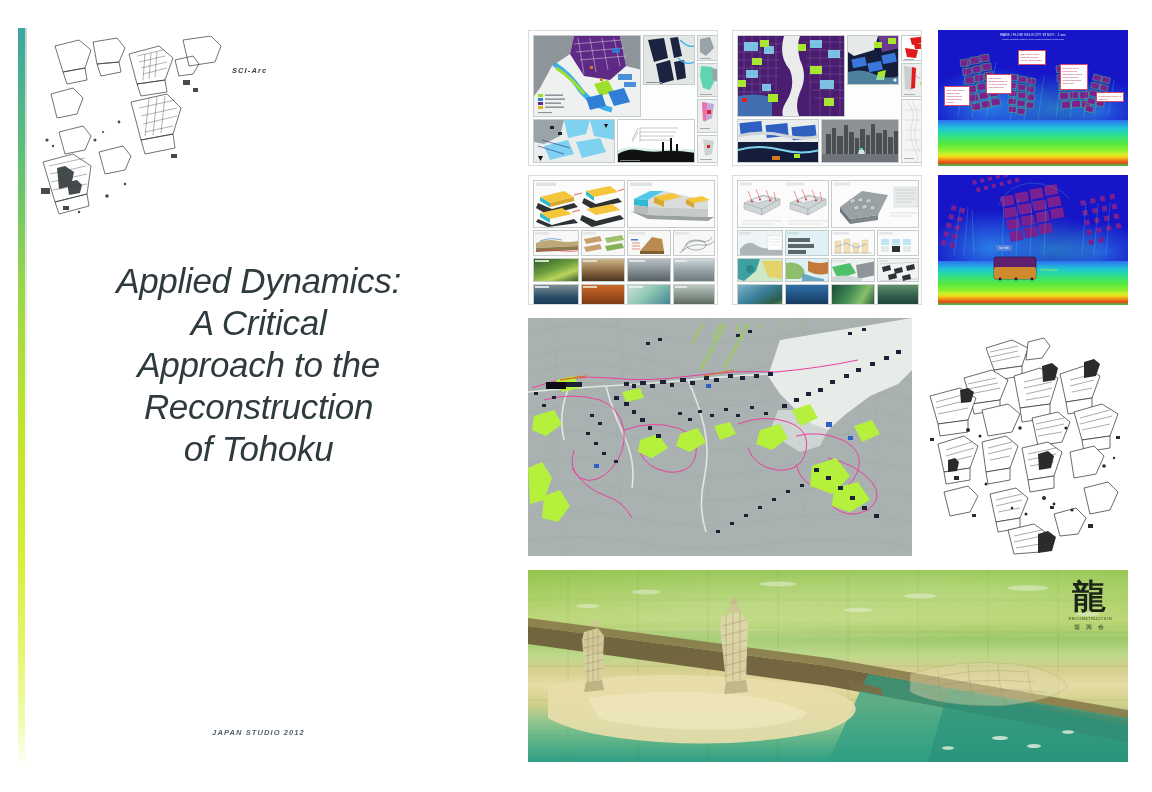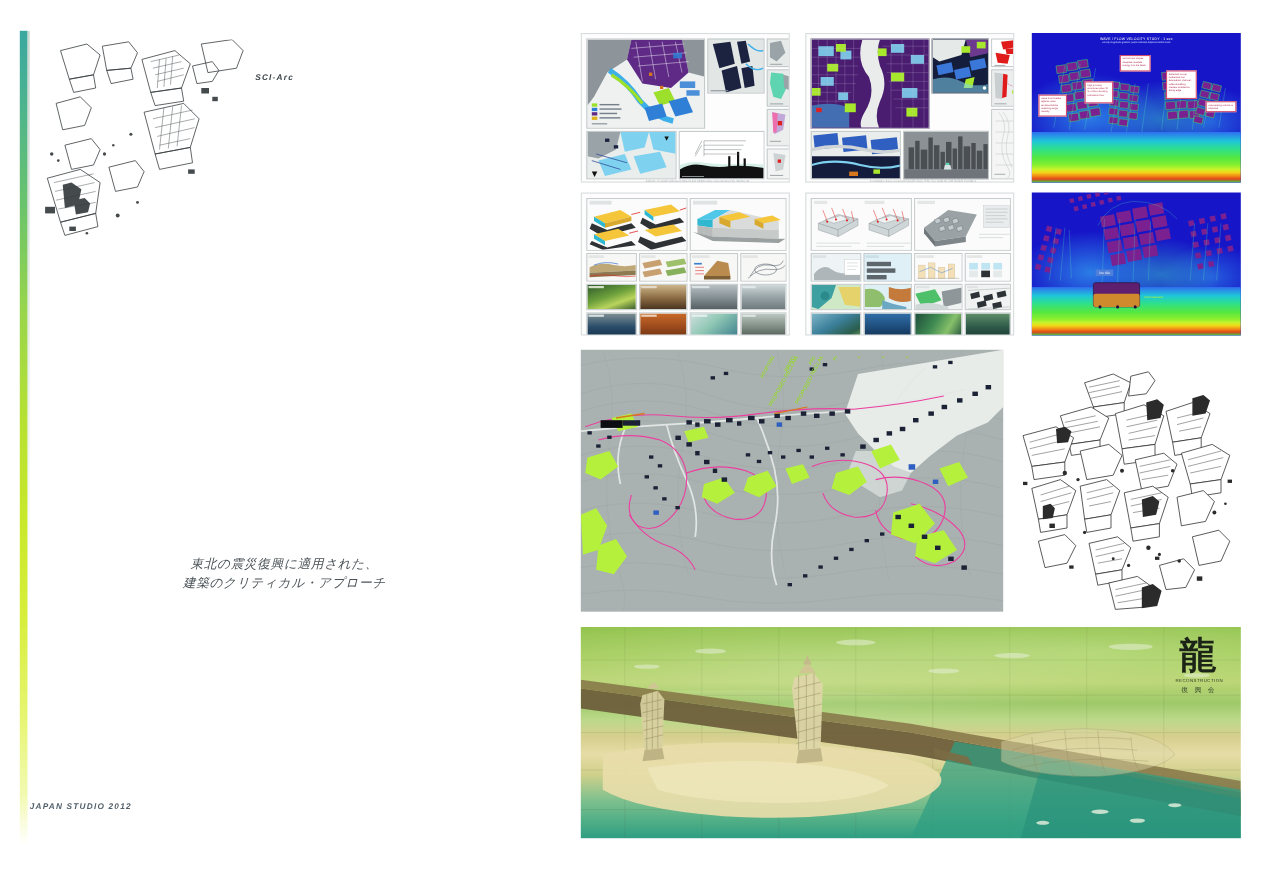--- a/index.html
+++ b/index.html
@@ -48,21 +48,21 @@
     font-size:35px;line-height:1.20;letter-spacing:-0.3px;
     font-family:"Liberation Sans", sans-serif;
   }
   .subtitle{
     position:absolute;left:0;right:0;top:476px;text-align:center;
     color:#4a5257;font-size:11.5px;line-height:1.55;
     font-family:"DejaVu Sans", sans-serif;
     letter-spacing:.6px;
   }
   .cover-footer{
-    position:absolute;left:0;right:0;top:700px;text-align:left;
+    position:absolute;left:0;right:0;top:700px;text-align:center;
     font-size:7.5px;letter-spacing:1.1px;color:#53606a;font-weight:bold;
   }
 
   
   .boards{position:absolute;left:528px;top:30px;width:600px;height:732px;}
 
   .board{position:absolute;overflow:hidden;background:#fff;}
 
   
   .sheet{border:1px solid #d8dcdd;background:#fdfdfd;padding:4px;box-sizing:border-box;}
@@ -183,25 +183,30 @@
             <rect x="8" y="152" width="9" height="6"></rect>
             <rect x="30" y="170" width="6" height="4"></rect>
             <path d="M24 132 l8 -2 l9 6 l-3 14 l-12 3 z"></path>
             <path d="M34 146 l10 -2 l5 5 l-2 8 l-11 2 z"></path>
           </g>
         </svg>
       </div>
 
       <div class="brand">SCI-Arc</div>
 
-
-      <div class="subtitle">
-        <span>東北の震災復興に適用された、</span><br>
-        <span>建築のクリティカル・アプローチ</span>
+      <div class="title-block">
+        <h1>
+          <span>Applied Dynamics:</span><br>
+          <span>A Critical</span><br>
+          <span>Approach to the</span><br>
+          <span>Reconstruction</span><br>
+          <span>of Tohoku</span>
+        </h1>
       </div>
+
 
       <div class="cover-footer">JAPAN STUDIO 2012</div>
     </div>
   </div>
 
   <div class="boards">
 
     <div class="board sheet" style="left:0;top:0;width:190px;height:136px;">
       <div class="s-grid">
 

